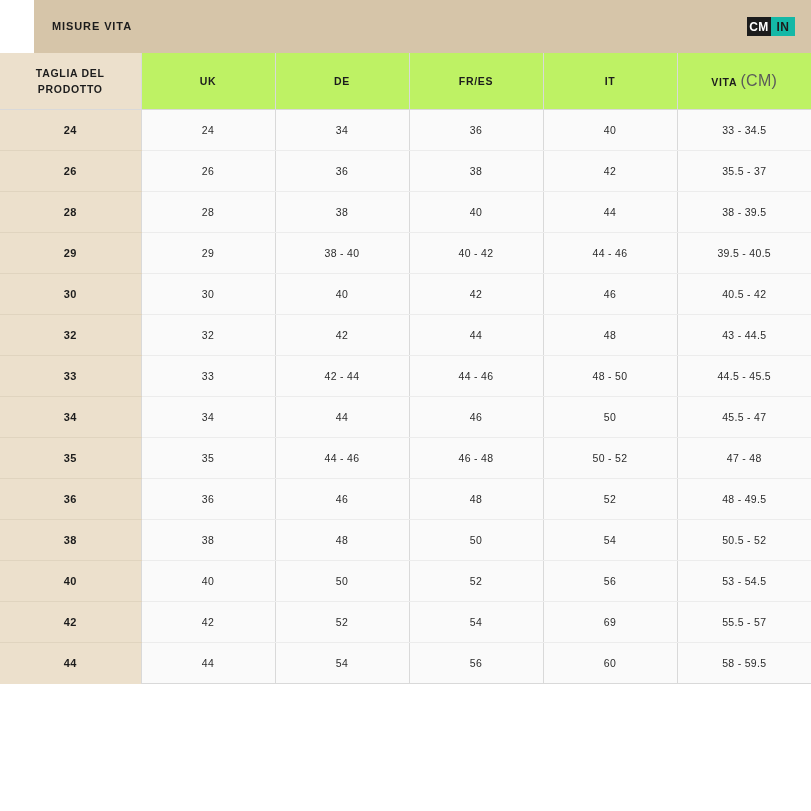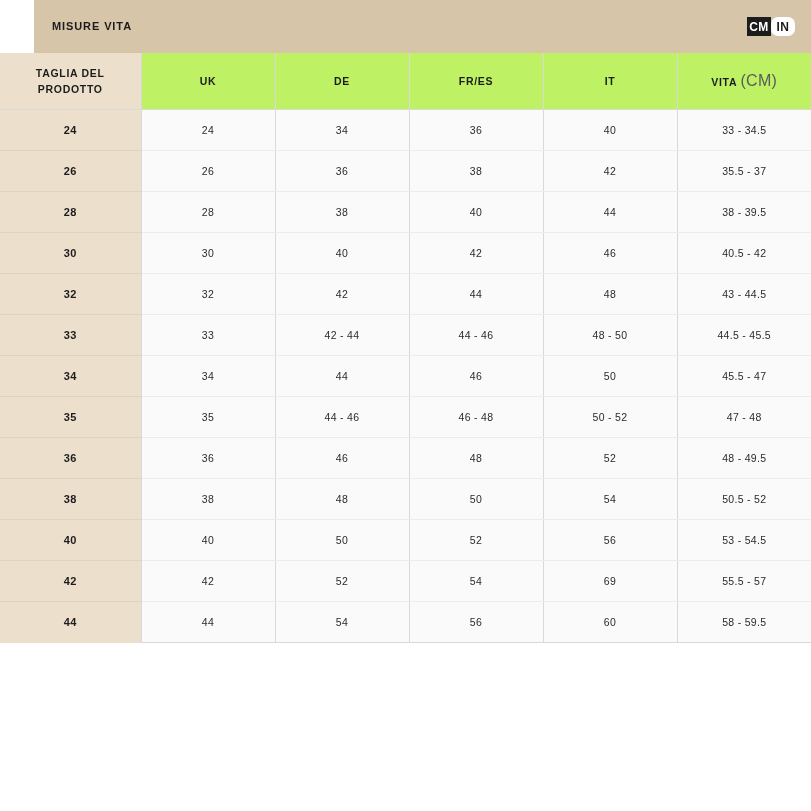--- a/index.html
+++ b/index.html
@@ -60,23 +60,22 @@
     cursor: pointer;
     user-select: none;
   }
 
   .unit-btn.active {
     background: #1c1c1c;
     color: #ffffff;
   }
 
   .unit-btn.inactive {
-    background: #ffffff;
-    color: #1c1c1c;
-    border-radius: 7px;
+    background: #14b8a6;
+    color: #1c1c1c;
   }
 
   
   .size-table {
     width: 811px;
     border-collapse: collapse;
     table-layout: fixed;
   }
 
   .size-table col.c-label { width: 141px; }
@@ -203,20 +202,28 @@
           </tr>
           <tr>
             <td class="cell-label">28</td>
             <td class="cell-data">28</td>
             <td class="cell-data">38</td>
             <td class="cell-data">40</td>
             <td class="cell-data">44</td>
             <td class="cell-data">38 - 39.5</td>
           </tr>
           <tr>
+            <td class="cell-label">29</td>
+            <td class="cell-data">29</td>
+            <td class="cell-data">38 - 40</td>
+            <td class="cell-data">40 - 42</td>
+            <td class="cell-data">44 - 46</td>
+            <td class="cell-data">39.5 - 40.5</td>
+          </tr>
+          <tr>
             <td class="cell-label">30</td>
             <td class="cell-data">30</td>
             <td class="cell-data">40</td>
             <td class="cell-data">42</td>
             <td class="cell-data">46</td>
             <td class="cell-data">40.5 - 42</td>
           </tr>
           <tr>
             <td class="cell-label">32</td>
             <td class="cell-data">32</td>

